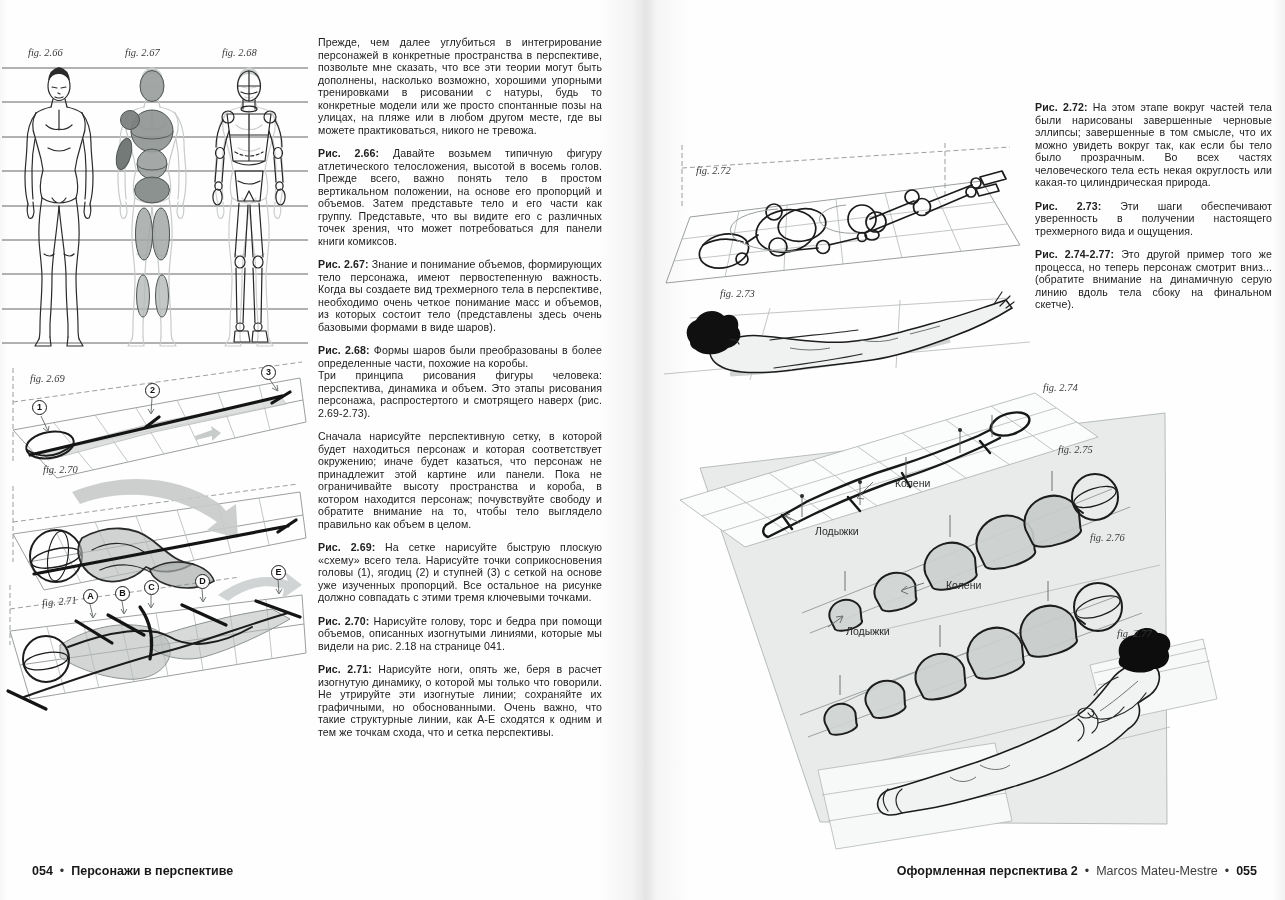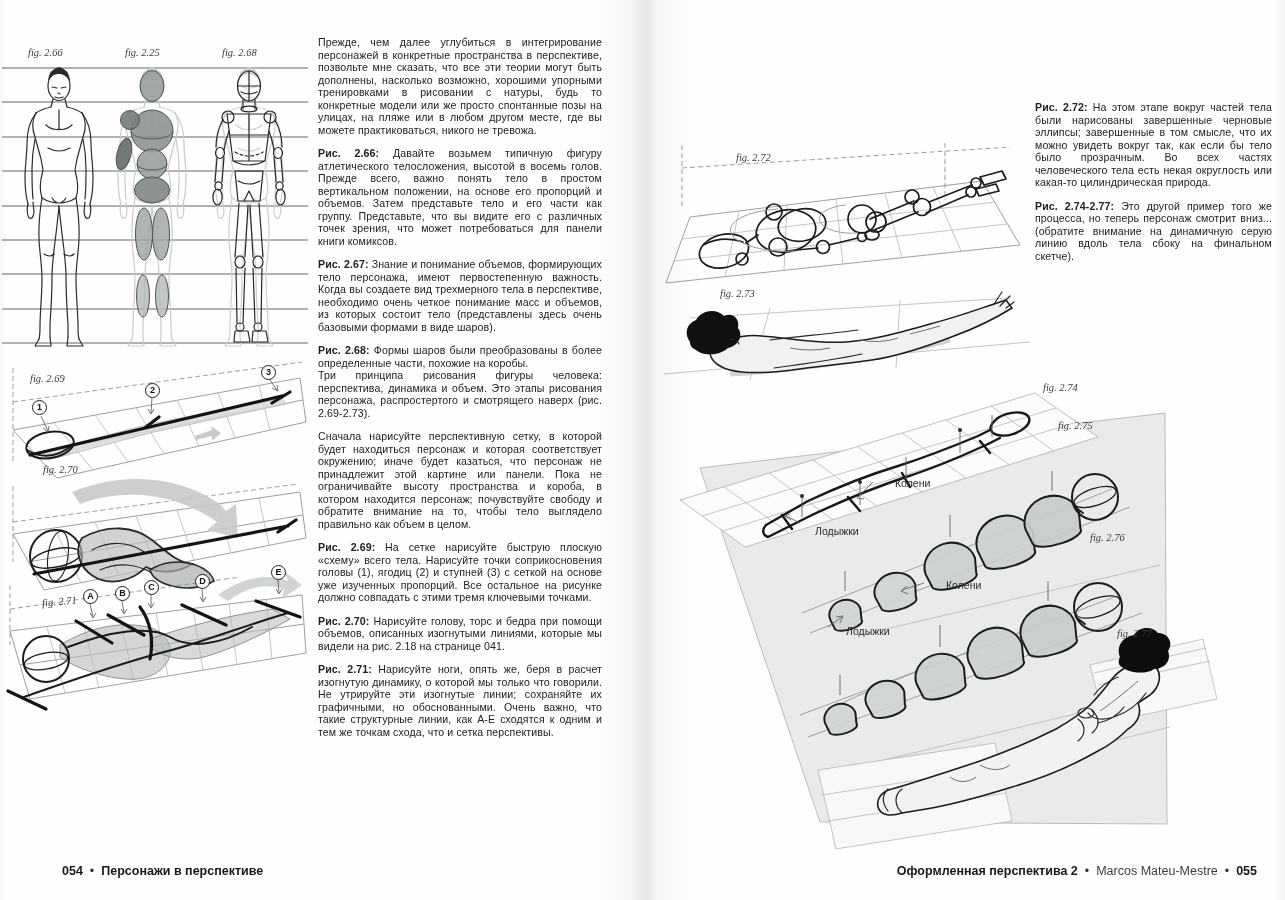--- a/index.html
+++ b/index.html
@@ -8,21 +8,21 @@
     font-family:"Liberation Sans", sans-serif; overflow:hidden; color:#1e1e1e;
   }
   .textcol { position:absolute; text-align:justify; font-size:10.6px; line-height:12.5px; color:#212121; letter-spacing:.1px; }
   .textcol p { margin:0 0 11px 0; }
   .textcol p.tight { margin-bottom:0; }
   .lead { font-weight:bold; }
   .figlabel { position:absolute; font-family:"Liberation Serif", serif; font-style:italic; font-size:10.5px; color:#3a3a3a; white-space:nowrap; }
   .ann { position:absolute; font-size:10.5px; color:#2c2c2c; white-space:nowrap;margin-left:20px; }
   .marker { position:absolute; box-sizing:border-box; width:15px; height:15px; border:1.4px solid #1c1c1c; border-radius:50%;
             background:rgba(255,255,255,.94); color:#111; font-size:9px; font-weight:bold; line-height:12px; text-align:center; }
-  .footer { position:absolute; top:864px; font-size:12.5px; color:#181818; white-space:nowrap;margin-left:30px; }
+  .footer { position:absolute; top:864px; font-size:12.5px; color:#181818; white-space:nowrap; }
   .footer b { font-weight:bold; }
   .footer .sep { margin:0 7px; font-weight:normal; color:#333; }
   .footer .author { font-weight:normal; color:#3c3c3c; }
   .gutter { position:absolute; top:0; height:900px; pointer-events:none; }
   svg { position:absolute; overflow:visible; }
   
   .k  { stroke:#262626; fill:none; stroke-width:1.2; stroke-linecap:round; stroke-linejoin:round; }
   .k15{ stroke:#1b1b1b; fill:none; stroke-width:1.7; stroke-linecap:round; stroke-linejoin:round; }
   .k2 { stroke:#1c1c1c; fill:none; stroke-width:2;   stroke-linecap:round; stroke-linejoin:round; }
   .k3 { stroke:#141414; fill:none; stroke-width:3.2; stroke-linecap:round; stroke-linejoin:round; }
@@ -176,21 +176,21 @@
     <g class="thin">
       <path d="M90,39 L93,52 M90,48 L93,53 L96,48"></path>
       <path d="M122,36 L124,48 M121,44 L124,49 L127,44"></path>
       <path d="M151,30 L151,42 M148,38 L151,43 L154,38"></path>
       <path d="M202,24 L203,36 M200,32 L203,37 L206,32"></path>
       <path d="M278,15 L279,28 M276,24 L279,29 L282,24"></path>
     </g>
   </svg>
 
   <div class="figlabel" style="left:28px; top:47px;">fig. 2.66</div>
-  <div class="figlabel" style="left:125px; top:47px;">fig. 2.25</div>
+  <div class="figlabel" style="left:125px; top:47px;">fig. 2.67</div>
   <div class="figlabel" style="left:222px; top:47px;">fig. 2.68</div>
   <div class="figlabel" style="left:30px; top:373px;">fig. 2.69</div>
   <div class="figlabel" style="left:43px; top:464px;">fig. 2.70</div>
   <div class="figlabel" style="left:42px; top:596px; transform:rotate(-5deg);">fig. 2.71</div>
 
   <div class="marker" style="left:32px; top:400px;">1</div>
   <div class="marker" style="left:145px; top:383px;">2</div>
   <div class="marker" style="left:261px; top:365px;">3</div>
   <div class="marker" style="left:83px; top:589px;">A</div>
   <div class="marker" style="left:115px; top:586px;">B</div>
@@ -353,34 +353,35 @@
         <path d="M496,318 C488,330 476,338 464,342 C452,346 442,344 438,338 M474,332 C468,340 458,346 448,348"></path>
         <ellipse cx="436" cy="338" rx="8" ry="5"></ellipse>
         <path d="M468,302 C458,306 450,312 444,320"></path>
         <path d="M428,344 C436,350 436,360 428,366 M442,336 C450,342 450,352 442,358"></path>
         <path d="M252,438 C244,430 244,420 252,414 M238,436 C232,428 232,420 238,414"></path>
       </g>
       <path class="thin" d="M330,390 C340,396 352,396 360,390 M300,402 C308,408 318,408 326,402 M488,306 C474,318 462,328 450,336"></path>
     </g>
   </svg>
 
-  <div class="figlabel" style="left:696px; top:152px;margin-left:40px;">fig. 2.72</div>
+  <div class="figlabel" style="left:696px; top:165px;">fig. 2.72</div>
   <div class="figlabel" style="left:720px; top:288px;">fig. 2.73</div>
   <div class="figlabel" style="left:1043px; top:382px;">fig. 2.74</div>
-  <div class="figlabel" style="left:1058px; top:420px;text-align:right;">fig. 2.75</div>
+  <div class="figlabel" style="left:1058px; top:444px;text-align:right;">fig. 2.75</div>
   <div class="figlabel" style="left:1090px; top:532px;">fig. 2.76</div>
   <div class="figlabel" style="left:1117px; top:628px;">fig. 2.77</div>
 
   <div class="ann" style="left:875px; top:477px;">Колени</div>
   <div class="ann" style="left:795px; top:525px;">Лодыжки</div>
   <div class="ann" style="left:926px; top:579px;">Колени</div>
   <div class="ann" style="left:826px; top:625px;">Лодыжки</div>
 
   <div class="textcol" style="left:1035px; top:101px; width:237px;">
     <p><b class="lead">Рис. 2.72:</b> <span>На этом этапе вокруг частей тела были нарисованы завершенные черновые эллипсы; завершенные в том смысле, что их можно увидеть вокруг так, как если бы тело было прозрачным. Во всех частях человеческого тела есть некая округлость или какая-то цилиндрическая природа.</span></p>
+    <p><b class="lead">Рис. 2.73:</b> <span>Эти шаги обеспечивают уверенность в получении настоящего трехмерного вида и ощущения.</span></p>
     <p><b class="lead">Рис. 2.74-2.77:</b> <span>Это другой пример того же процесса, но теперь персонаж смотрит вниз... (обратите внимание на динамичную серую линию вдоль тела сбоку на финальном скетче).</span></p>
   </div>
 
   <div class="footer" style="right:28px; text-align:right;">
     <b>Оформленная перспектива 2</b><span class="sep">•</span><span class="author">Marcos Mateu-Mestre</span><span class="sep">•</span><b>055</b>
   </div>
 
   <div class="gutter" style="left:598px; width:92px; background:linear-gradient(90deg, rgba(0,0,0,0) 0%, rgba(100,100,100,.07) 38%, rgba(70,70,70,.14) 52%, rgba(100,100,100,.06) 64%, rgba(0,0,0,0) 100%);"></div>
   <div class="gutter" style="right:0; width:12px; background:linear-gradient(90deg, rgba(0,0,0,0), rgba(0,0,0,.05));"></div>
   <div class="gutter" style="left:0; width:8px; background:linear-gradient(270deg, rgba(0,0,0,0), rgba(0,0,0,.03));"></div>

